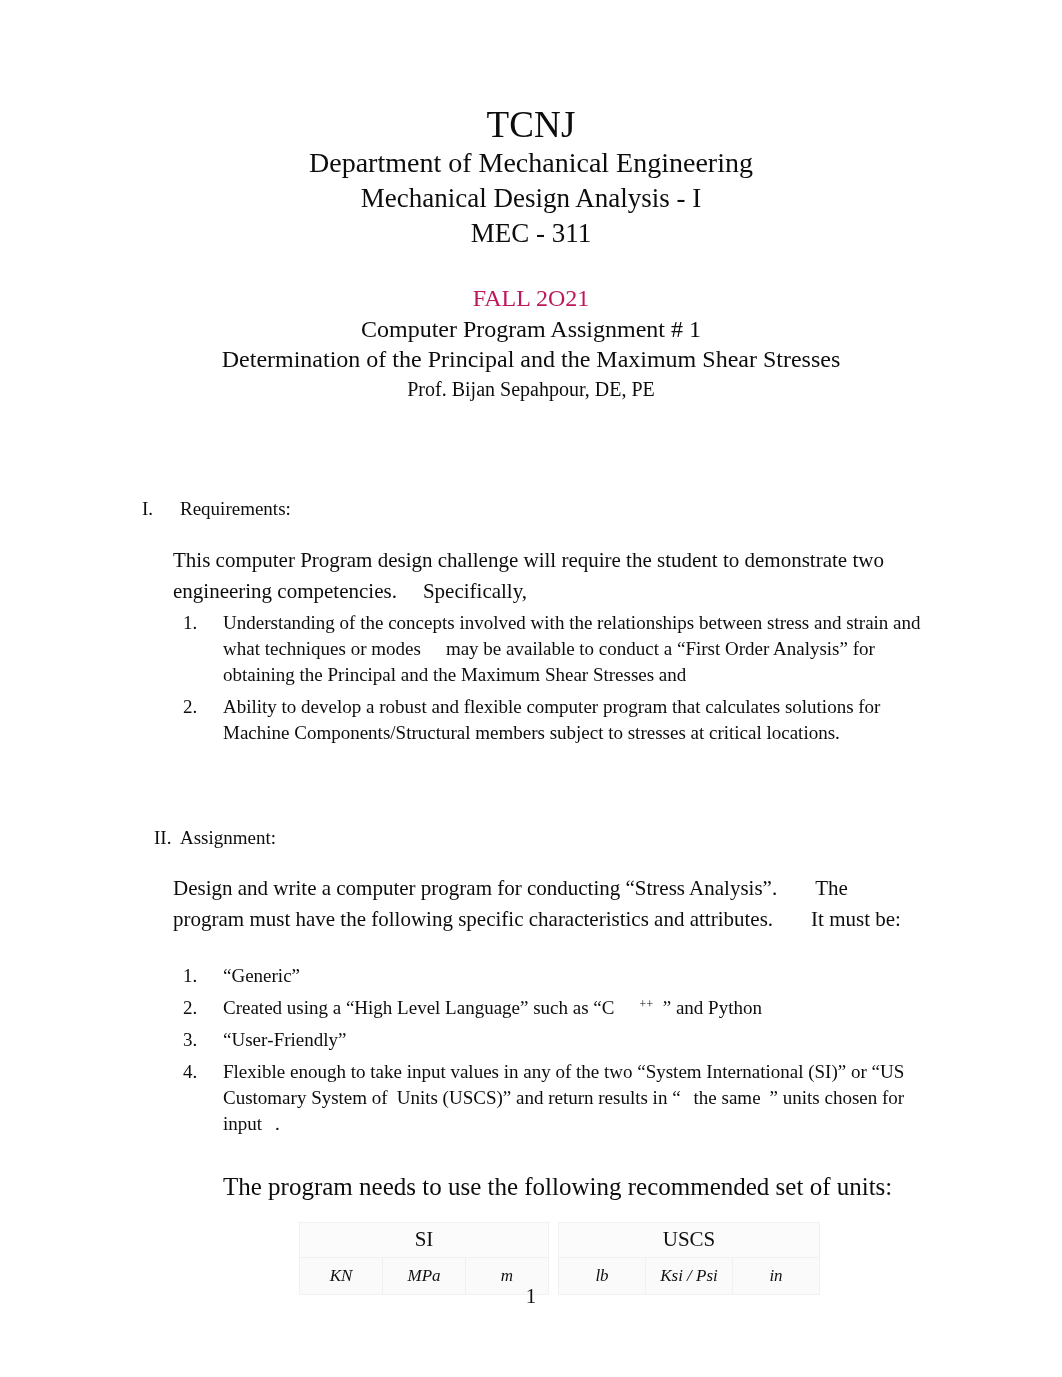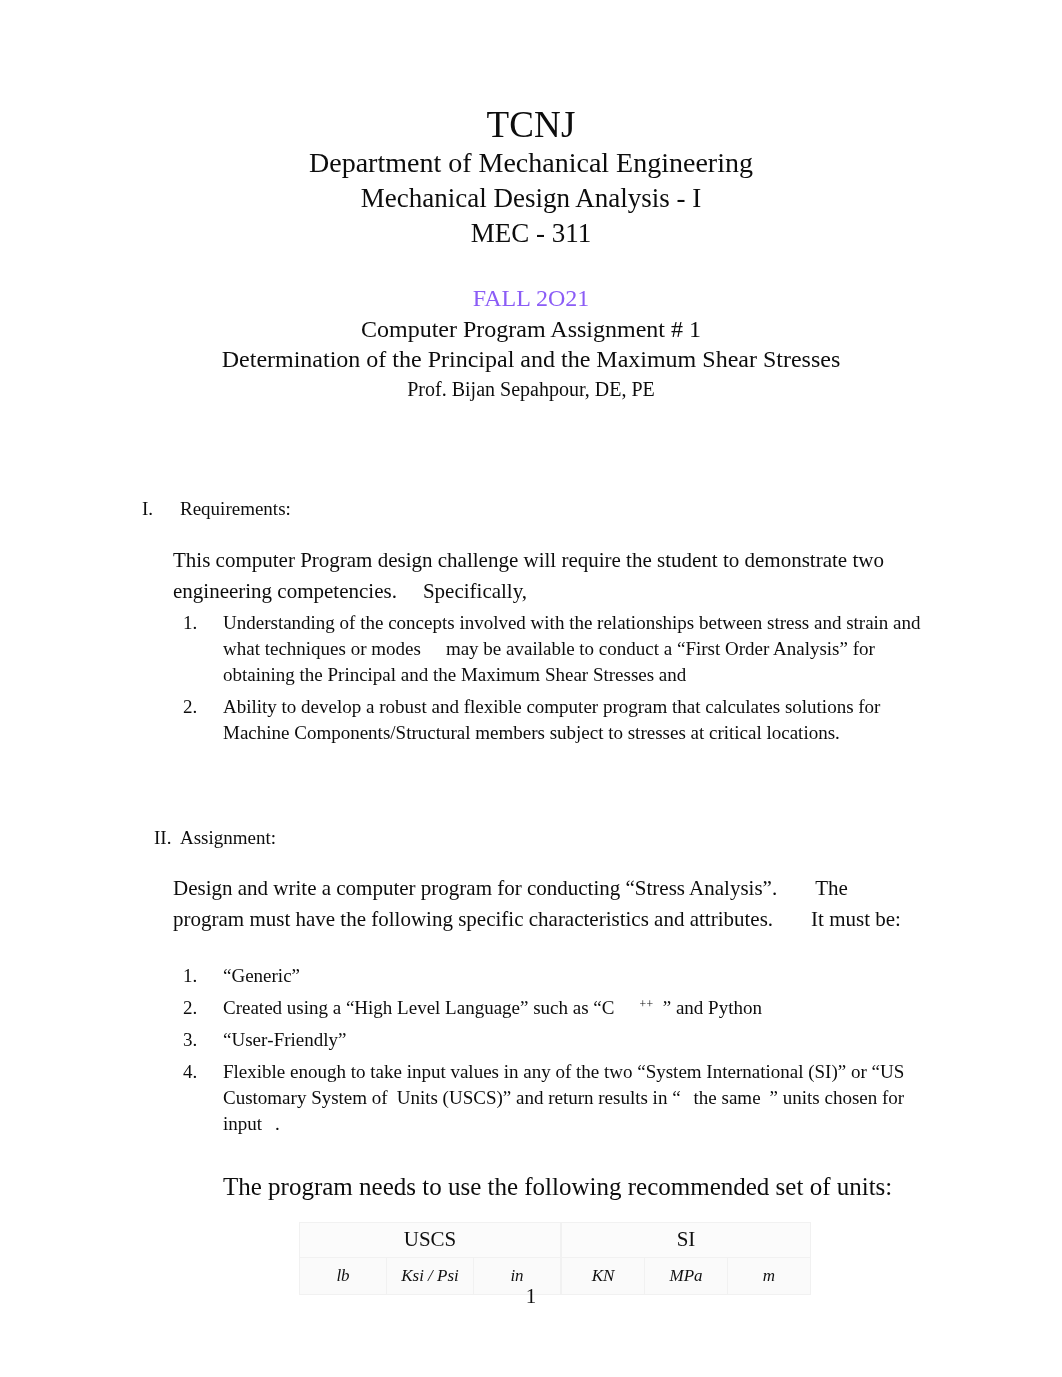--- a/index.html
+++ b/index.html
@@ -195,21 +195,21 @@
 </head>
 <body>
 
 <div class="page">
 
   <div class="header">
     <div class="doc-org">TCNJ</div>
     <div class="doc-dept">Department of Mechanical Engineering</div>
     <div class="doc-course-name">Mechanical Design Analysis - I</div>
     <div class="doc-course-code">MEC - 311</div>
-    <div class="term" style="color: #8b5cf6;">FALL 2O21</div>
+    <div class="term" style="color: #be185d;">FALL 2O21</div>
     <div class="assignment-title">Computer Program Assignment # 1</div>
     <div class="assignment-subtitle">Determination of the Principal and the Maximum Shear Stresses</div>
     <div class="instructor">Prof. Bijan Sepahpour, DE, PE</div>
   </div>
 
   <div class="body-area">
 
     <div class="section">
       <div class="section-head">
         <span class="section-numeral">I.</span>
@@ -257,45 +257,45 @@
         </li>
         <li>
           <span class="marker">4.</span>
           <span>Flexible enough to take input values in any of the two “System International (SI)” or “US Customary System of</span><span class="gap-xs"></span><span>Units (USCS)” and return results in “</span><span class="gap-sm"></span><span>the same</span><span class="gap-xs"></span><span>” units chosen for input</span><span class="gap-sm"></span><span>.</span>
         </li>
       </ol>
 
       <div class="units-lead">The program needs to use the following recommended set of units:</div>
 
       <div class="units-wrap">
+        <table class="unit-group si">
+          <tbody>
+              <tr>
+            <th class="group-label" colspan="3">SI</th>
+          </tr>
+          <tr>
+            <td class="unit-cell">KN</td>
+            <td class="unit-cell">MPa</td>
+            <td class="unit-cell">m</td>
+          </tr>
+        </tbody>
+          </table>
+
         <table class="unit-group uscs">
           <tbody>
               <tr>
             <th class="group-label" colspan="3">USCS</th>
           </tr>
           <tr>
             <td class="unit-cell">lb</td>
             <td class="unit-cell">Ksi / Psi</td>
             <td class="unit-cell">in</td>
           </tr>
         </tbody>
           </table>
-
-        <table class="unit-group si">
-          <tbody>
-              <tr>
-            <th class="group-label" colspan="3">SI</th>
-          </tr>
-          <tr>
-            <td class="unit-cell">KN</td>
-            <td class="unit-cell">MPa</td>
-            <td class="unit-cell">m</td>
-          </tr>
-        </tbody>
-          </table>
       </div>
 
     </div>
   </div>
 
   <div class="page-number">1</div>
 
 </div>
 
 </body></html>

